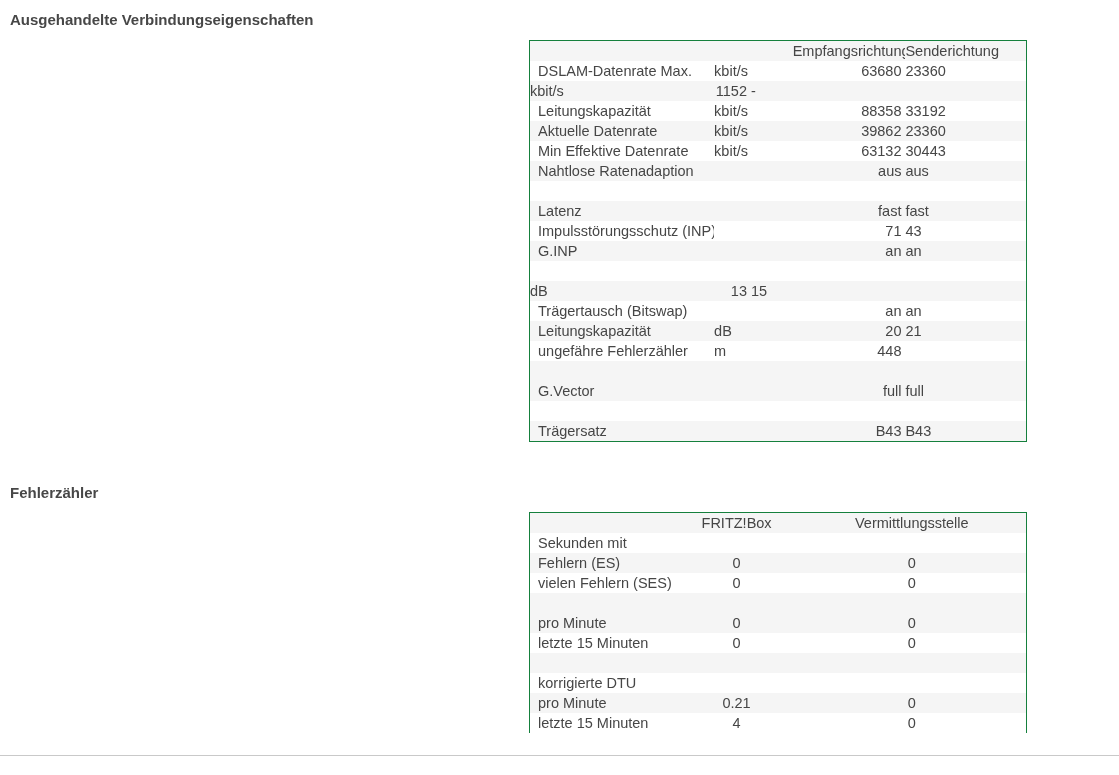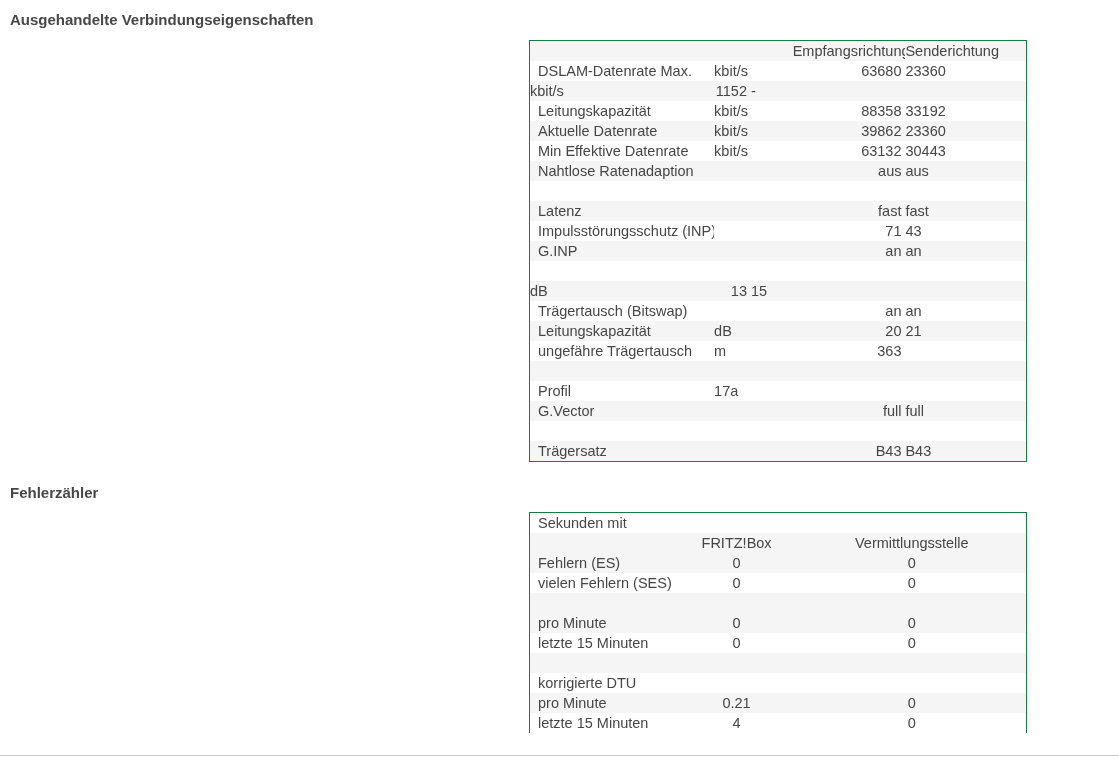--- a/index.html
+++ b/index.html
@@ -161,34 +161,28 @@
       <div class="td c2">an</div>
       <div class="td c3">an</div>
     </div>
     <div class="tr alt">
       <div class="td c0">Leitungskapazität</div>
       <div class="td c1">dB</div>
       <div class="td c2">20</div>
       <div class="td c3">21</div>
     </div>
     <div class="tr">
-      <div class="td c0">ungefähre Trägertausch</div>
+      <div class="td c0">ungefähre Fehlerzähler</div>
       <div class="td c1">m</div>
-      <div class="td c2">363</div>
-      <div class="td c3"></div>
-    </div>
-    <div class="tr alt">
-      <div class="td c0"></div>
-      <div class="td c1"></div>
-      <div class="td c2"></div>
-      <div class="td c3"></div>
-    </div>
-    <div class="tr">
-      <div class="td c0">Profil</div>
-      <div class="td c1">17a</div>
+      <div class="td c2">448</div>
+      <div class="td c3"></div>
+    </div>
+    <div class="tr alt">
+      <div class="td c0"></div>
+      <div class="td c1"></div>
       <div class="td c2"></div>
       <div class="td c3"></div>
     </div>
     <div class="tr alt">
       <div class="td c0">G.Vector</div>
       <div class="td c1"></div>
       <div class="td c2">full</div>
       <div class="td c3">full</div>
     </div>
     <div class="tr">
@@ -201,30 +195,30 @@
       <div class="td c0">Trägersatz</div>
       <div class="td c1"></div>
       <div class="td c2">B43</div>
       <div class="td c3">B43</div>
     </div>
   </div>
 
 <div id="title-2" class="section-title">Fehlerzähler</div>
 
 <div id="table-2" class="tbl t2">
-    <div class="tr">
-      <div class="td c0">Sekunden mit</div>
-      <div class="td c1"></div>
-      <div class="td c2"></div>
-    </div>
     <div class="tr th">
       <div class="td c0"></div>
       <div class="td c1">FRITZ!Box</div>
       <div class="td c2">Vermittlungsstelle</div>
     </div>
+    <div class="tr">
+      <div class="td c0">Sekunden mit</div>
+      <div class="td c1"></div>
+      <div class="td c2"></div>
+    </div>
     <div class="tr alt">
       <div class="td c0">Fehlern (ES)</div>
       <div class="td c1">0</div>
       <div class="td c2">0</div>
     </div>
     <div class="tr">
       <div class="td c0">vielen Fehlern (SES)</div>
       <div class="td c1">0</div>
       <div class="td c2">0</div>
     </div>

